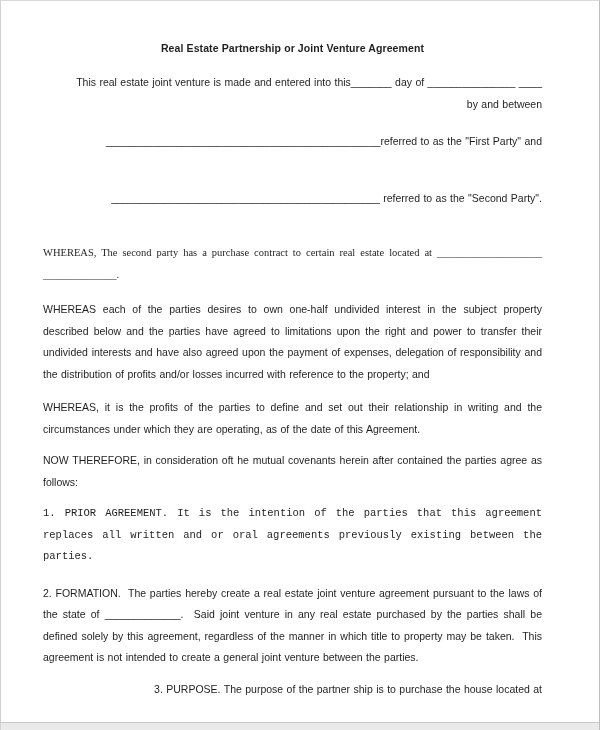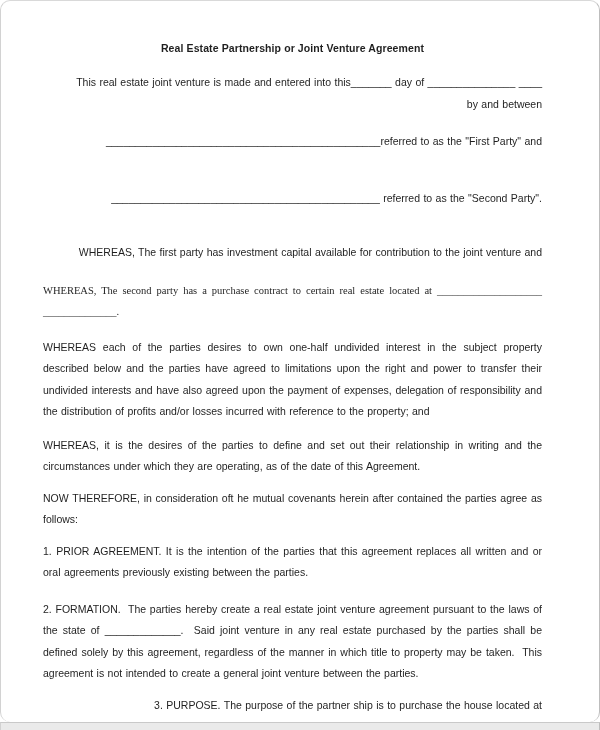--- a/index.html
+++ b/index.html
@@ -13,21 +13,20 @@
   .page {
     box-sizing: border-box;
     width: 600px;
     height: 722px;
     background: #ffffff;
     border-top: 1px solid #d9d9d9;
     border-left: 1px solid #d2d2d2;
     border-right: 1px solid #bdbdbd;
     font-family: "Liberation Sans", "DejaVu Sans", sans-serif;
     color: #1f1f1f;
-    border-radius: 10px;
   }
   .content {
     box-sizing: border-box;
     padding: 36px 57px 0 42px;
     font-size: 10.5px;
     line-height: 21.5px;
   }
   .doc-title {
     font-weight: bold;
     text-align: center;
@@ -41,21 +40,21 @@
     text-align: justify;
     white-space: pre-wrap;
     word-spacing: 0.5px;
   }
   .para.left { text-align: right; }
   .mb16 { margin-bottom: 16px !important; }
   .mb35 { margin-bottom: 35px !important; }
   .mb33 { margin-bottom: 33px !important; margin-top: 13px; }
   .mb14 { margin-bottom: 14px !important; font-family: Liberation Serif, serif; }
   .mb12 { margin-bottom: 12px !important; }
-  .mb15 { margin-bottom: 15px !important; }
+  .mb15 { margin-bottom: 15px !important; font-family: Liberation Mono, monospace; }
   .bottom-strip {
     box-sizing: border-box;
     width: 600px;
     height: 8px;
     background: #eaeaea;
     border-top: 1px solid #c9c9c9;
     border-left: 1px solid #d2d2d2;
     border-right: 1px solid #bdbdbd;
   }
 </style>
@@ -67,27 +66,26 @@
 
     <div class="doc-title">Real Estate Partnership or Joint Venture Agreement</div>
 
     <p class="para left mb16">This real estate joint venture is made and entered into this_______ day of _______________ ____
 by and between</p>
 
     <p class="para left mb35">_______________________________________________referred to as the "First Party" and</p>
 
     <p class="para left mb33">______________________________________________ referred to as the "Second Party".</p>
 
-    <p class="para left mb16">WHEREAS, The first party has investment capital available for contribution to the joint venture and</p>
 
     <p class="para mb14">WHEREAS, The second party has a purchase contract to certain real estate located at ____________________ ______________.</p>
 
     <p class="para mb12">WHEREAS each of the parties desires to own one-half undivided interest in the subject property described below and the parties have agreed to limitations upon the right and power to transfer their undivided interests and have also agreed upon the payment of expenses, delegation of responsibility and the distribution of profits and/or losses incurred with reference to the property; and</p>
 
-    <p class="para">WHEREAS, it is the desires of the parties to define and set out their relationship in writing and the circumstances under which they are operating, as of the date of this Agreement.</p>
+    <p class="para">WHEREAS, it is the profits of the parties to define and set out their relationship in writing and the circumstances under which they are operating, as of the date of this Agreement.</p>
 
     <p class="para">NOW THEREFORE, in consideration oft he mutual covenants herein after contained the parties agree as follows:</p>
 
     <p class="para mb15">1. PRIOR AGREEMENT. It is the intention of the parties that this agreement replaces all written and or oral agreements previously existing between the parties.</p>
 
     <p class="para">2. FORMATION.  The parties hereby create a real estate joint venture agreement pursuant to the laws of the state of _____________.  Said joint venture in any real estate purchased by the parties shall be defined solely by this agreement, regardless of the manner in which title to property may be taken.  This agreement is not intended to create a general joint venture between the parties.</p>
 
     <p class="para left">3. PURPOSE. The purpose of the partner ship is to purchase the house located at</p>
 
   </div>

